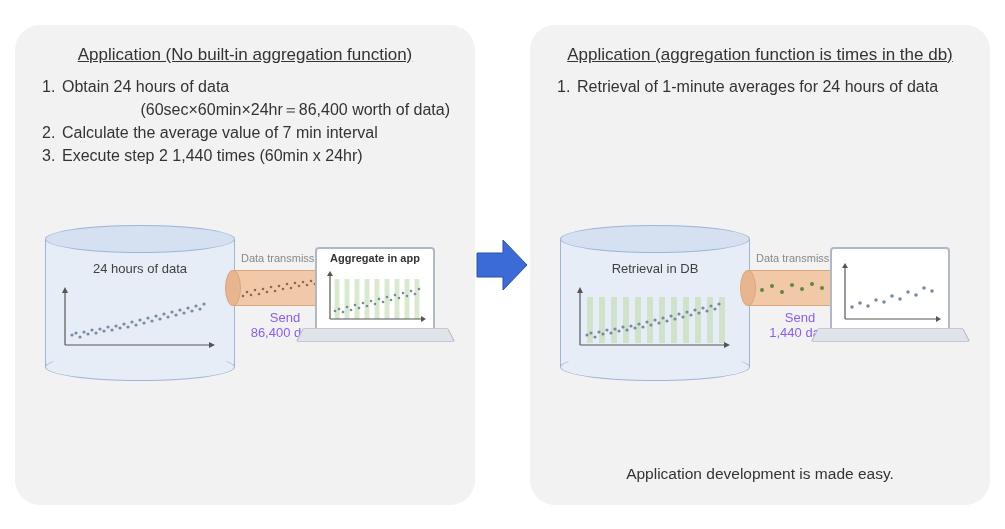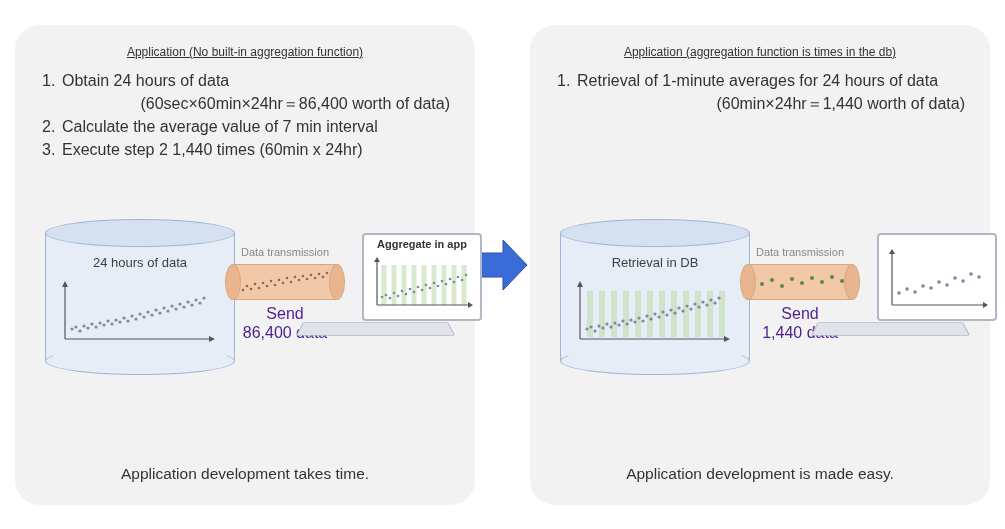--- a/index.html
+++ b/index.html
@@ -25,21 +25,21 @@
     width: 460px;
     height: 480px;
     padding: 20px 25px 15px 25px;
     display: flex;
     flex-direction: column;
     position: relative;
   }
   .panel-title {
     text-align: center;
     text-decoration: underline;
-    font-size: 12px;
+    font-size: 17px;
     color: #333;
     margin-bottom: 10px;
   }
   .steps {
     font-size: 16px;
     color: #333;
     line-height: 1.45;
     padding-left: 2px;
     min-height: 110px;
   }
@@ -143,49 +143,48 @@
     width: 120px;
     text-align: center;
     font-size: 11px;
     color: #888;
   }
   .pipe-label-bot {
     position: absolute;
     top: 40px;
     width: 120px;
     text-align: center;
-    font-size: 16px;
-    color: #4c1d95;
+    font-size: 13px;
+    color: #8b5cf6;
     line-height: 1.2;
   }
   .pipe-dots {
     position: absolute;
     top: 0;
     left: 10px;
     width: 100px;
     height: 36px;
   }
   
   .laptop {
     position: absolute;
     right: 2px;
     top: 40px;
     width: 145px;
     height: 115px;
   }
   .laptop-screen {
     position: absolute;
-    top: 4px;
+    top: 12px;
     left: 12px;
     width: 120px;
     height: 88px;
     background: #fff;
     border: 2.5px solid #b0b8c5;
     border-radius: 4px;
-    margin-left: 47px;
   }
   .laptop-base {
     position: absolute;
     bottom: 0;
     left: 0;
     width: 145px;
     height: 22px;
     background: #e0e4ea;
     border: 1.5px solid #b0b8c5;
     transform: perspective(200px) rotateX(55deg);
@@ -376,36 +375,35 @@
                 <circle cx="90" cy="25" r="1.3"></circle>
                 <circle cx="94" cy="20" r="1.3"></circle>
             </g>
           </svg>
         </div>
         <div class="laptop-base"></div>
       </div>
     </div>
 
     <div class="conclusion">
-      <span>Application development takes time.</span><br>
+      <br>
     </div>
   </div>
 
   <svg class="big-arrow" viewBox="0 0 55 60">
     <polygon points="2,18 28,18 28,5 52,30 28,55 28,42 2,42" fill="#3b6bd6" stroke="#2a4fa8" stroke-width="1"></polygon>
   </svg>
 
   <div class="panel">
     <div class="panel-title">Application (aggregation function is times in the db)</div>
     <div class="steps">
       <div class="step">
           <span class="num">1.</span>
           <span class="txt">Retrieval of 1-minute averages for 24 hours of data</span>
         </div>
-      <div class="sub">(60min×24hr＝1,440 worth of data)</div>
     </div>
 
     <div class="diagram-area">
       <div class="db">
         <div class="db-body"></div>
         <div class="db-bottom"></div>
         <div class="db-top"></div>
         <div class="db-label">Retrieval in DB</div>
         <svg class="db-chart" viewBox="0 0 160 70">
           <g stroke="#c8e0b8" stroke-width="6" opacity="0.7">

